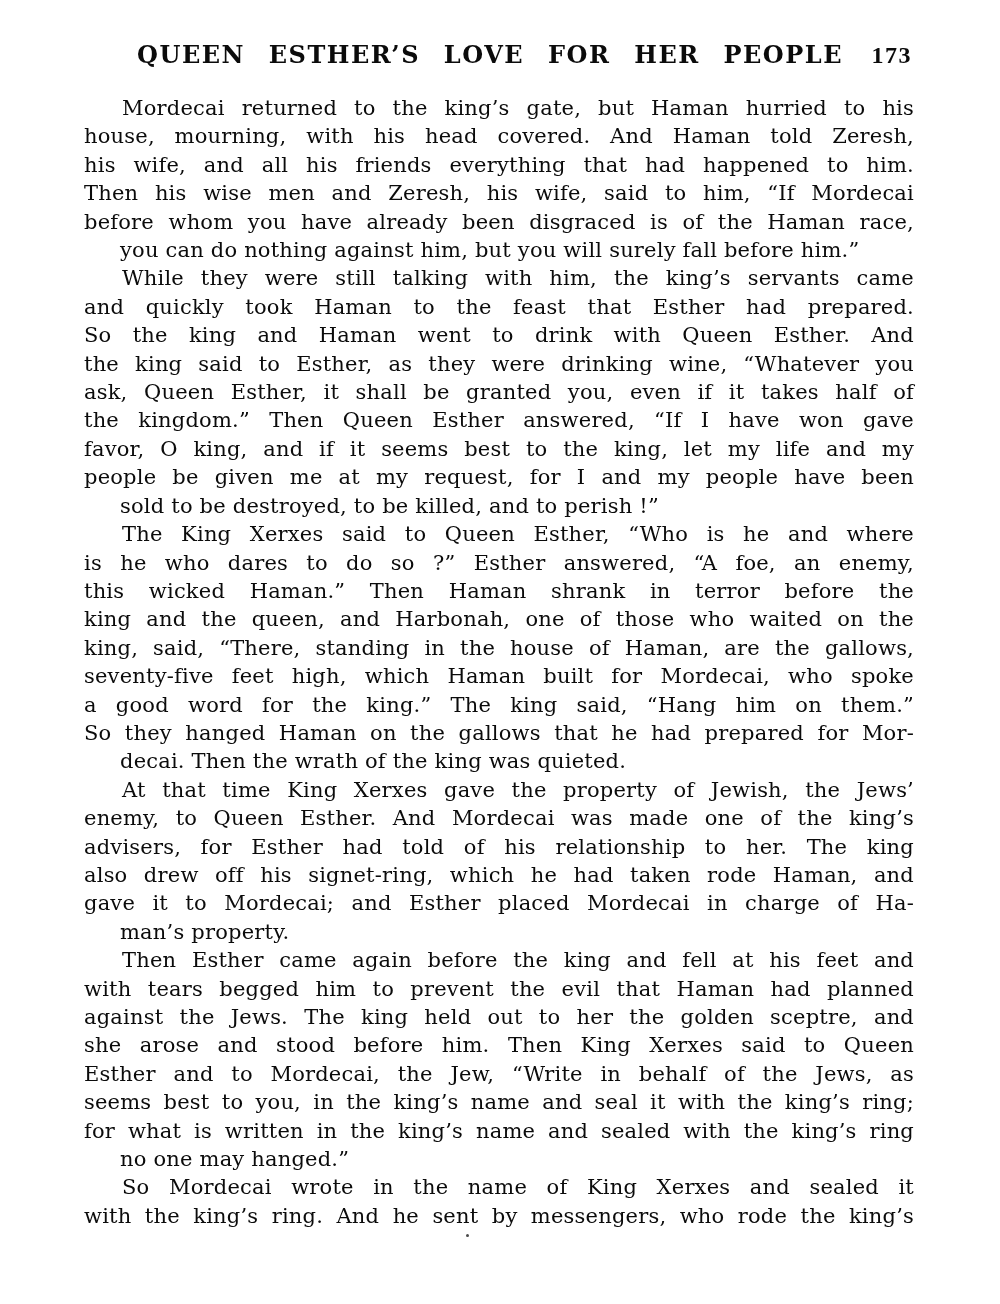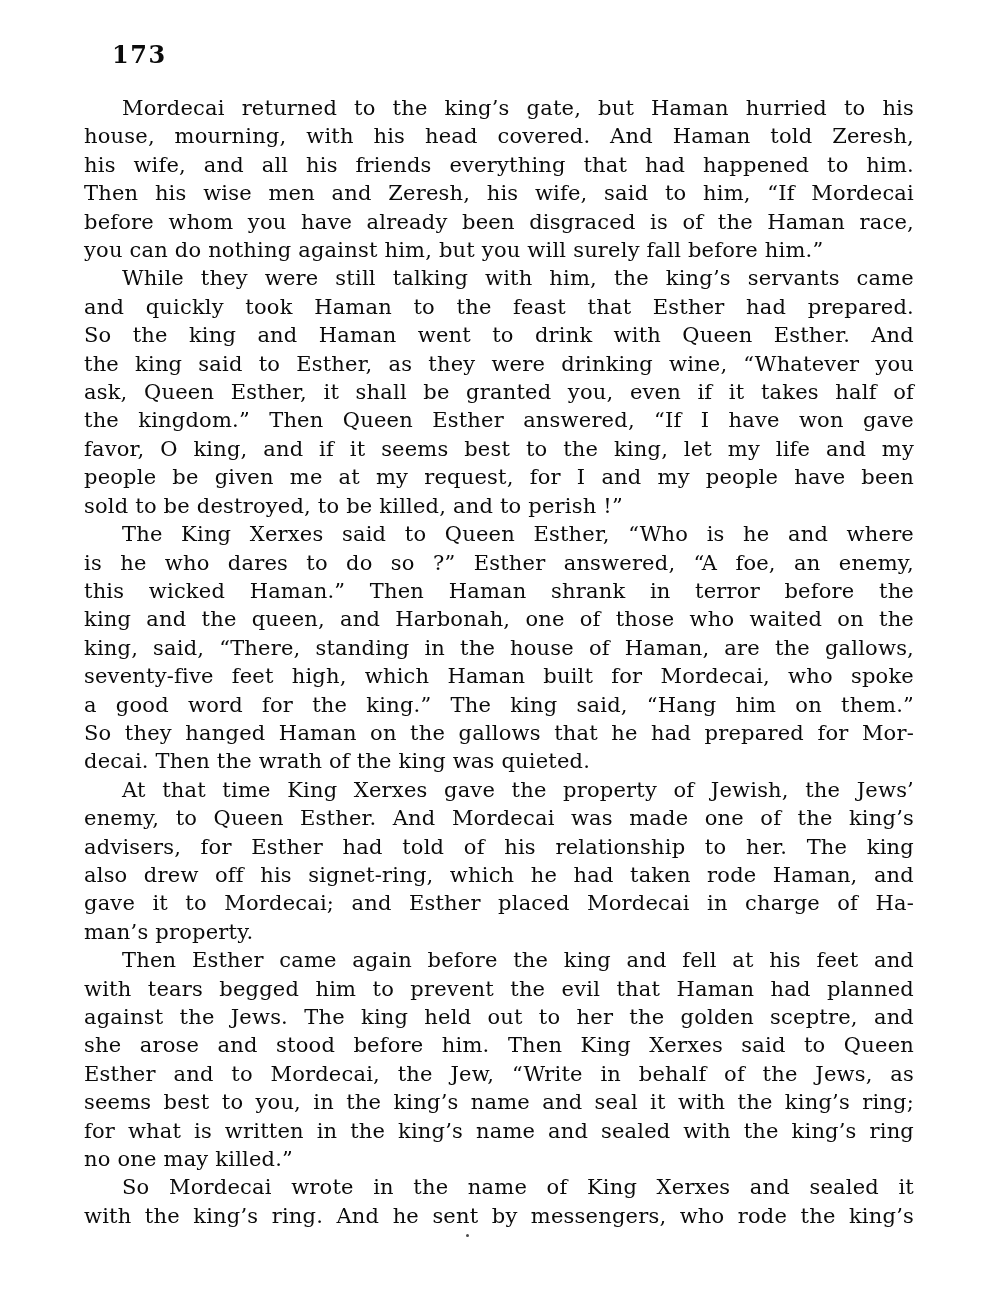--- a/index.html
+++ b/index.html
@@ -26,53 +26,56 @@
   }
   .head-title {
     flex: 1;
     text-align: center;
     word-spacing: 14px;
     white-space: nowrap;
   }
   .head-page {
     text-align: right;
     min-width: 44px;
+    font-family: Liberation Serif, serif;
   }
   .page-body {
     padding: 25px 86px 0 84px;
     font-size: 21px;
     line-height: 28.4px;
     letter-spacing: 0.2px;
   }
   .paragraph { margin: 0; }
   .line {
     text-align: justify;
     text-align-last: justify;
     white-space: normal;
   }
   .line.first { text-indent: 38px; }
   .line.last {
     text-align: left;
     text-align-last: left;
+    margin-left: 36px;
   }
   .speck {
     position: absolute;
     left: 466px;
     top: 1234px;
     width: 3px;
     height: 3px;
     border-radius: 50%;
     background: #4a4a4a;
   }
 </style>
 </head>
 <body>
 
 <div class="page">
   <div class="running-head">
+    <span class="head-title">QUEEN ESTHER’S LOVE FOR HER PEOPLE</span>
     <span class="head-page">173</span>
   </div>
   <div class="page-body">
       <div class="paragraph">
         <div class="line first">Mordecai returned to the king’s gate, but Haman hurried to his</div>
         <div class="line">house, mourning, with his head covered.  And Haman told Zeresh,</div>
         <div class="line">his wife, and all his friends everything that had happened to him.</div>
         <div class="line">Then his wise men and Zeresh, his wife, said to him, “If Mordecai</div>
         <div class="line">before whom you have already been disgraced is of the Haman race,</div>
         <div class="line last">you can do nothing against him, but you will surely fall before him.”</div>
@@ -108,21 +111,21 @@
         <div class="line last">man’s property.</div>
       </div>
       <div class="paragraph">
         <div class="line first">Then Esther came again before the king and fell at his feet and</div>
         <div class="line">with tears begged him to prevent the evil that Haman had planned</div>
         <div class="line">against the Jews.  The king held out to her the golden sceptre, and</div>
         <div class="line">she arose and stood before him.  Then King Xerxes said to Queen</div>
         <div class="line">Esther and to Mordecai, the Jew, “Write in behalf of the Jews, as</div>
         <div class="line">seems best to you, in the king’s name and seal it with the king’s ring;</div>
         <div class="line">for what is written in the king’s name and sealed with the king’s ring</div>
-        <div class="line last">no one may killed.”</div>
+        <div class="line last">no one may hanged.”</div>
       </div>
       <div class="paragraph">
         <div class="line first">So Mordecai wrote in the name of King Xerxes and sealed it</div>
         <div class="line">with the king’s ring.  And he sent by messengers, who rode the king’s</div>
       </div>
     </div>
   <div class="speck"></div>
 </div>
 
 </body></html>

